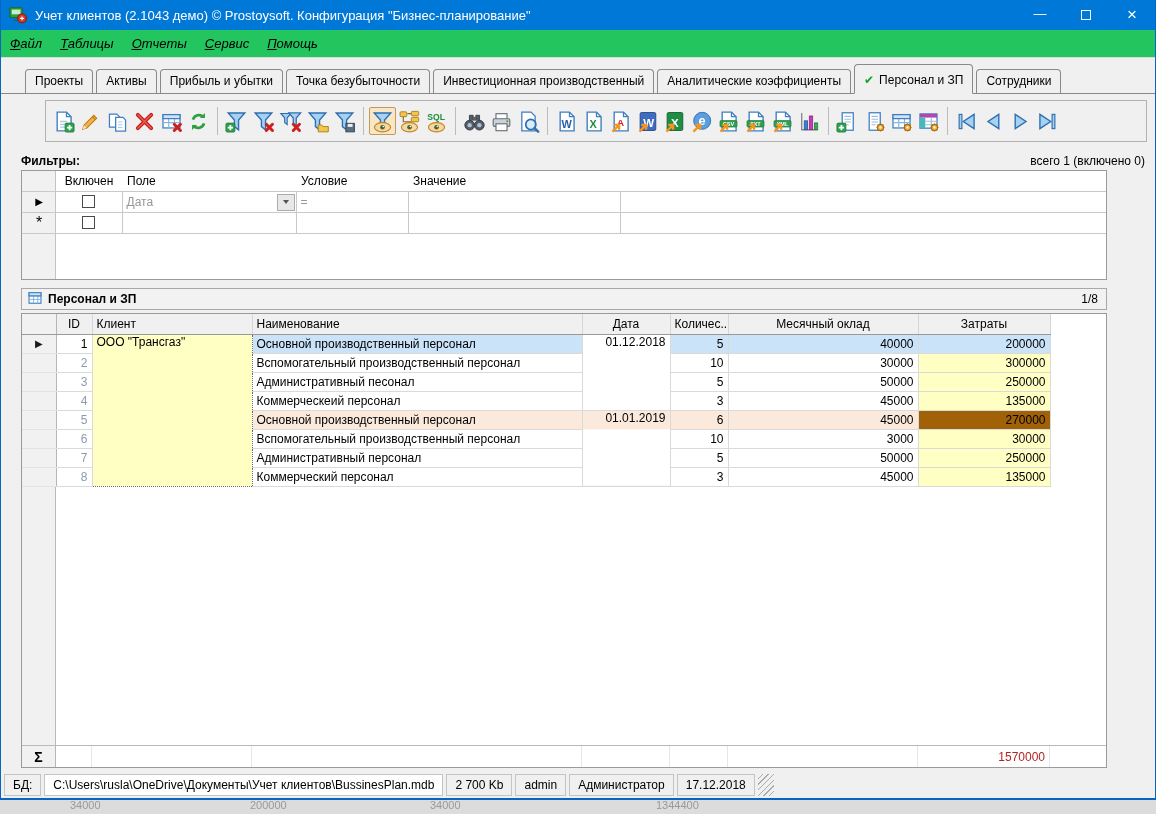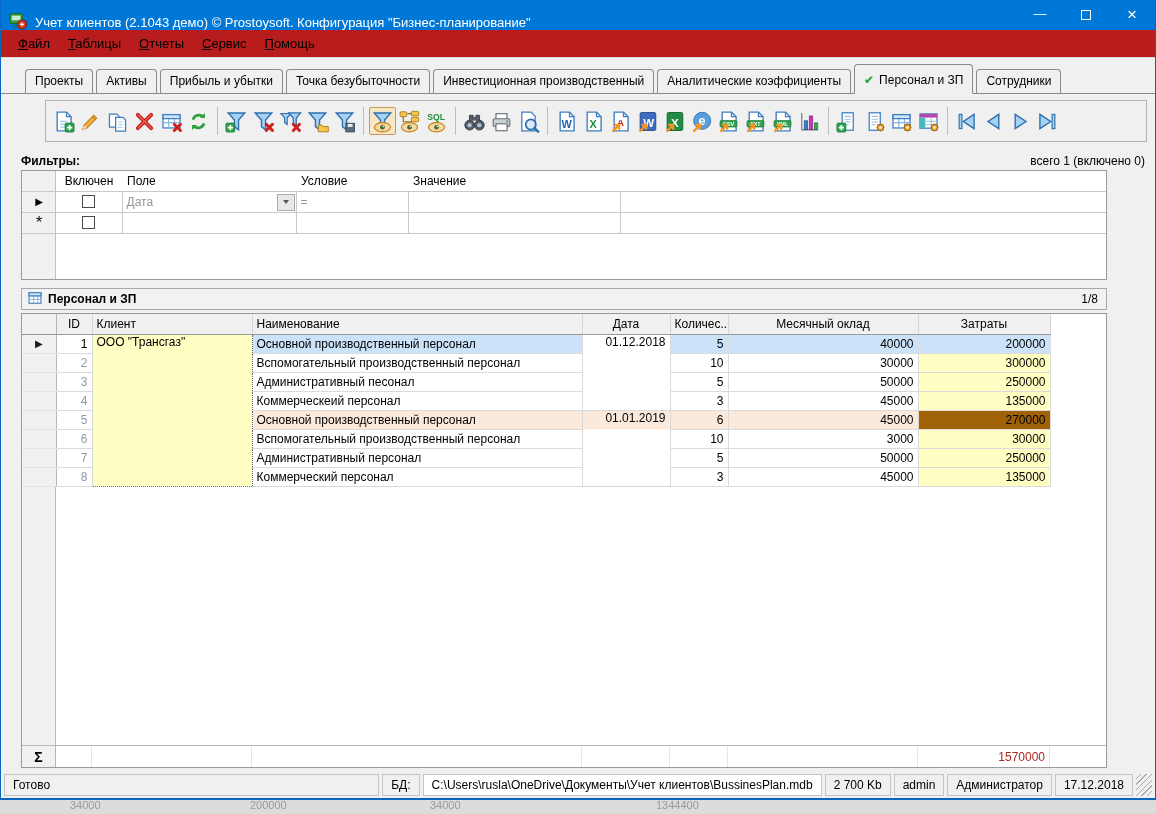--- a/index.html
+++ b/index.html
@@ -2,30 +2,30 @@
 <html><head>
 <meta charset="utf-8">
 <style>
   html,body{margin:0;padding:0;background:#c8c8c8;}
   *{box-sizing:border-box;}
   body{font-family:"Liberation Sans","DejaVu Sans",sans-serif;font-size:12px;color:#000;}
   .screen{width:1156px;height:814px;overflow:hidden;position:relative;background:#dcdcdc;}
   .window{height:800px;display:flex;flex-direction:column;background:#f0f0f0;
     border-left:1px solid #0a64c2;border-right:1px solid #0a64c2;border-bottom:2px solid #0a64c2;}
   
-  .titlebar{height:30px;background:#0078d7;display:flex;align-items:flex-end;color:#fff;flex:0 0 auto;}
+  .titlebar{height:30px;background:#0078d7;display:flex;align-items:center;color:#fff;flex:0 0 auto;}
   .title-icon{width:18px;height:18px;margin:0 8px 0 8px;flex:0 0 auto;}
   .title-text{font-size:13px;white-space:nowrap;overflow:hidden;flex:1 1 auto;}
   .win-btn{width:46px;height:30px;display:flex;align-items:center;justify-content:center;color:#fff;cursor:default;}
   .glyph-min{font-size:13px;margin-top:-4px;}
   .glyph-max{width:10px;height:10px;border:1px solid #fff;display:inline-block;}
   .glyph-close{font-size:17px;}
   
-  .menubar{height:28px;display:flex;align-items:center;padding-left:8px;background:#b91c1c;
-    border-bottom:1px solid #dadada;flex:0 0 auto;}
+  .menubar{height:28px;display:flex;align-items:center;padding-left:0;background:#22c55e;
+    border-bottom:1px solid #dadada;flex:0 0 auto;font-style:italic;}
   .menu-item{padding:4px 9px;font-size:13px;}
   .menu-item u{text-decoration:underline;}
   
   .tabstrip{height:36px;display:flex;align-items:flex-end;padding:0 24px;border-bottom:1px solid #898989;flex:0 0 auto;}
   .tab{border:1px solid #898989;border-bottom:none;border-radius:4px 4px 0 0;background:#f0f0f0;
     padding:4px 9px 5px;margin-right:3px;white-space:nowrap;font-size:12px;height:24px;}
   .tab.active{height:30px;padding-top:8px;margin-bottom:-1px;z-index:2;position:relative;background:#f0f0f0;
     border-bottom:1px solid #f0f0f0;}
   .tab .chk{color:#14a428;font-weight:bold;margin-right:5px;}
   
@@ -582,21 +582,20 @@
           <div></div>
           <div></div>
           <div></div>
           <div></div>
         <div class="sum-total">1570000</div>
         <div style="border-right:none"></div>
       </div>
     </div>
 
     <div class="statusbar">
-      <div class="sb sb-ready">Готово</div>
       <div class="sb">БД:</div>
       <div class="sb sb-path">C:\Users\rusla\OneDrive\Документы\Учет клиентов\BussinesPlan.mdb</div>
       <div class="sb">2 700 Kb</div>
       <div class="sb">admin</div>
       <div class="sb">Администратор</div>
       <div class="sb">17.12.2018</div>
       <div class="sb sb-grip"></div>
     </div>
   </div>
 

